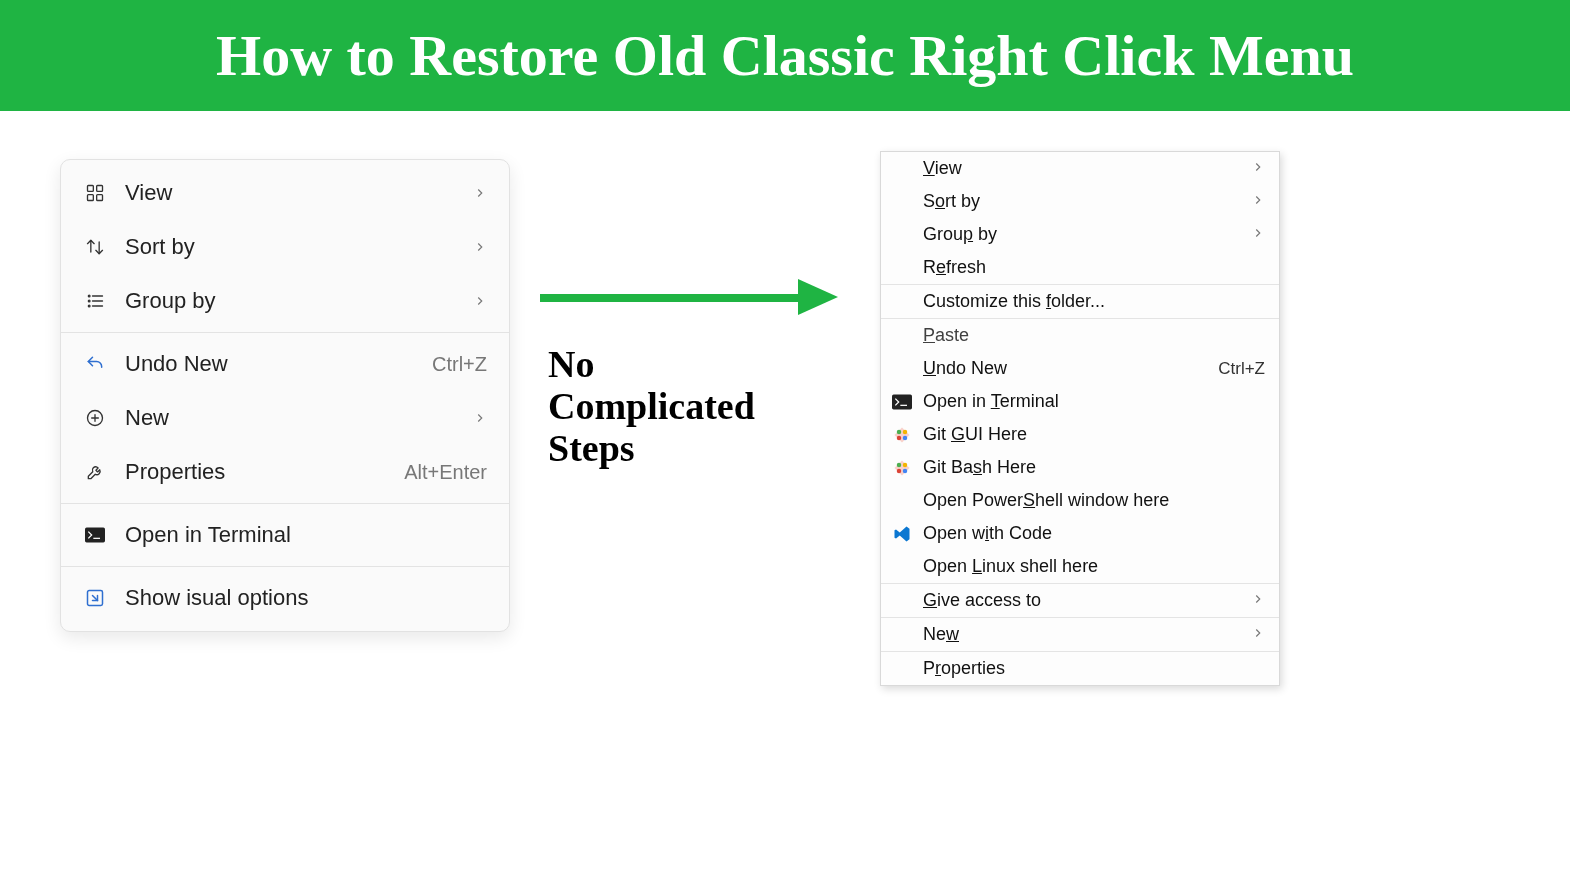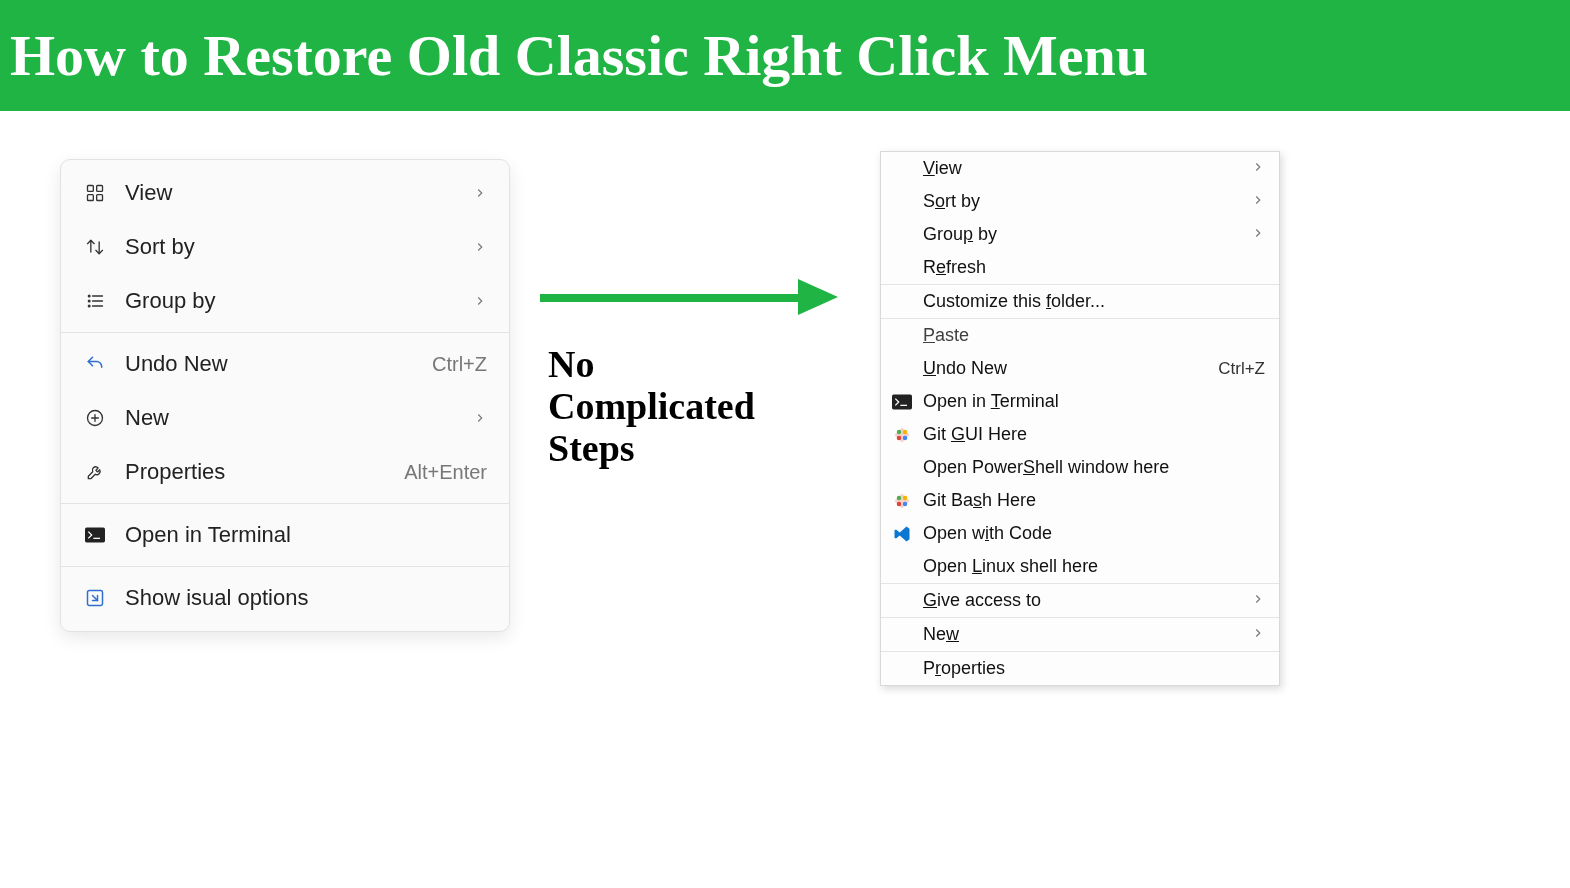--- a/index.html
+++ b/index.html
@@ -9,20 +9,21 @@
   width: 1570px;
   height: 888px;
   overflow: hidden;
 }
 .header {
   background: #1fb443;
   color: #fff;
   font-family: "Comic Sans MS", cursive;
   font-size: 58px;
   font-weight: bold;
+  text-align: center;
   padding: 22px 10px;
 }
 .stage {
   position: relative;
   width: 100%;
   height: calc(100% - 130px);
 }
 .w11menu {
   position: absolute;
   left: 60px;
@@ -301,36 +302,36 @@
             <polygon points="12,2 22,12 12,22 2,12" fill="#f05033" opacity="0.25"></polygon>
             <circle cx="8" cy="8" r="3" fill="#4caf50"></circle>
             <circle cx="16" cy="8" r="3" fill="#f4b400"></circle>
             <circle cx="8" cy="16" r="3" fill="#db4437"></circle>
             <circle cx="16" cy="16" r="3" fill="#4285f4"></circle>
           </svg>
         </span>
         <span class="clabel">Git <span class="u">G</span>UI Here</span>
       </div>
       <div class="crow">
-        <span class="cicon"></span>
-        <span class="clabel">Open Power<span class="u">S</span>hell window here</span>
-      </div>
-      <div class="crow">
         <span class="cicon">
           <svg width="18" height="18" viewBox="0 0 24 24">
             <polygon points="12,2 22,12 12,22 2,12" fill="#f05033" opacity="0.25"></polygon>
             <circle cx="8" cy="8" r="3" fill="#4caf50"></circle>
             <circle cx="16" cy="8" r="3" fill="#f4b400"></circle>
             <circle cx="8" cy="16" r="3" fill="#db4437"></circle>
             <circle cx="16" cy="16" r="3" fill="#4285f4"></circle>
           </svg>
         </span>
         <span class="clabel">Git Ba<span class="u">s</span>h Here</span>
       </div>
       <div class="crow">
+        <span class="cicon"></span>
+        <span class="clabel">Open Power<span class="u">S</span>hell window here</span>
+      </div>
+      <div class="crow">
         <span class="cicon">
           <svg width="18" height="18" viewBox="0 0 24 24">
             <path d="M18 2l4 3v14l-4 3-9-8L4 18l-2-1v-10l2-1 5 4 9-8z" fill="#0b77d1"></path>
           </svg>
         </span>
         <span class="clabel">Open w<span class="u">i</span>th Code</span>
       </div>
       <div class="crow">
         <span class="cicon"></span>
         <span class="clabel">Open <span class="u">L</span>inux shell here</span>

